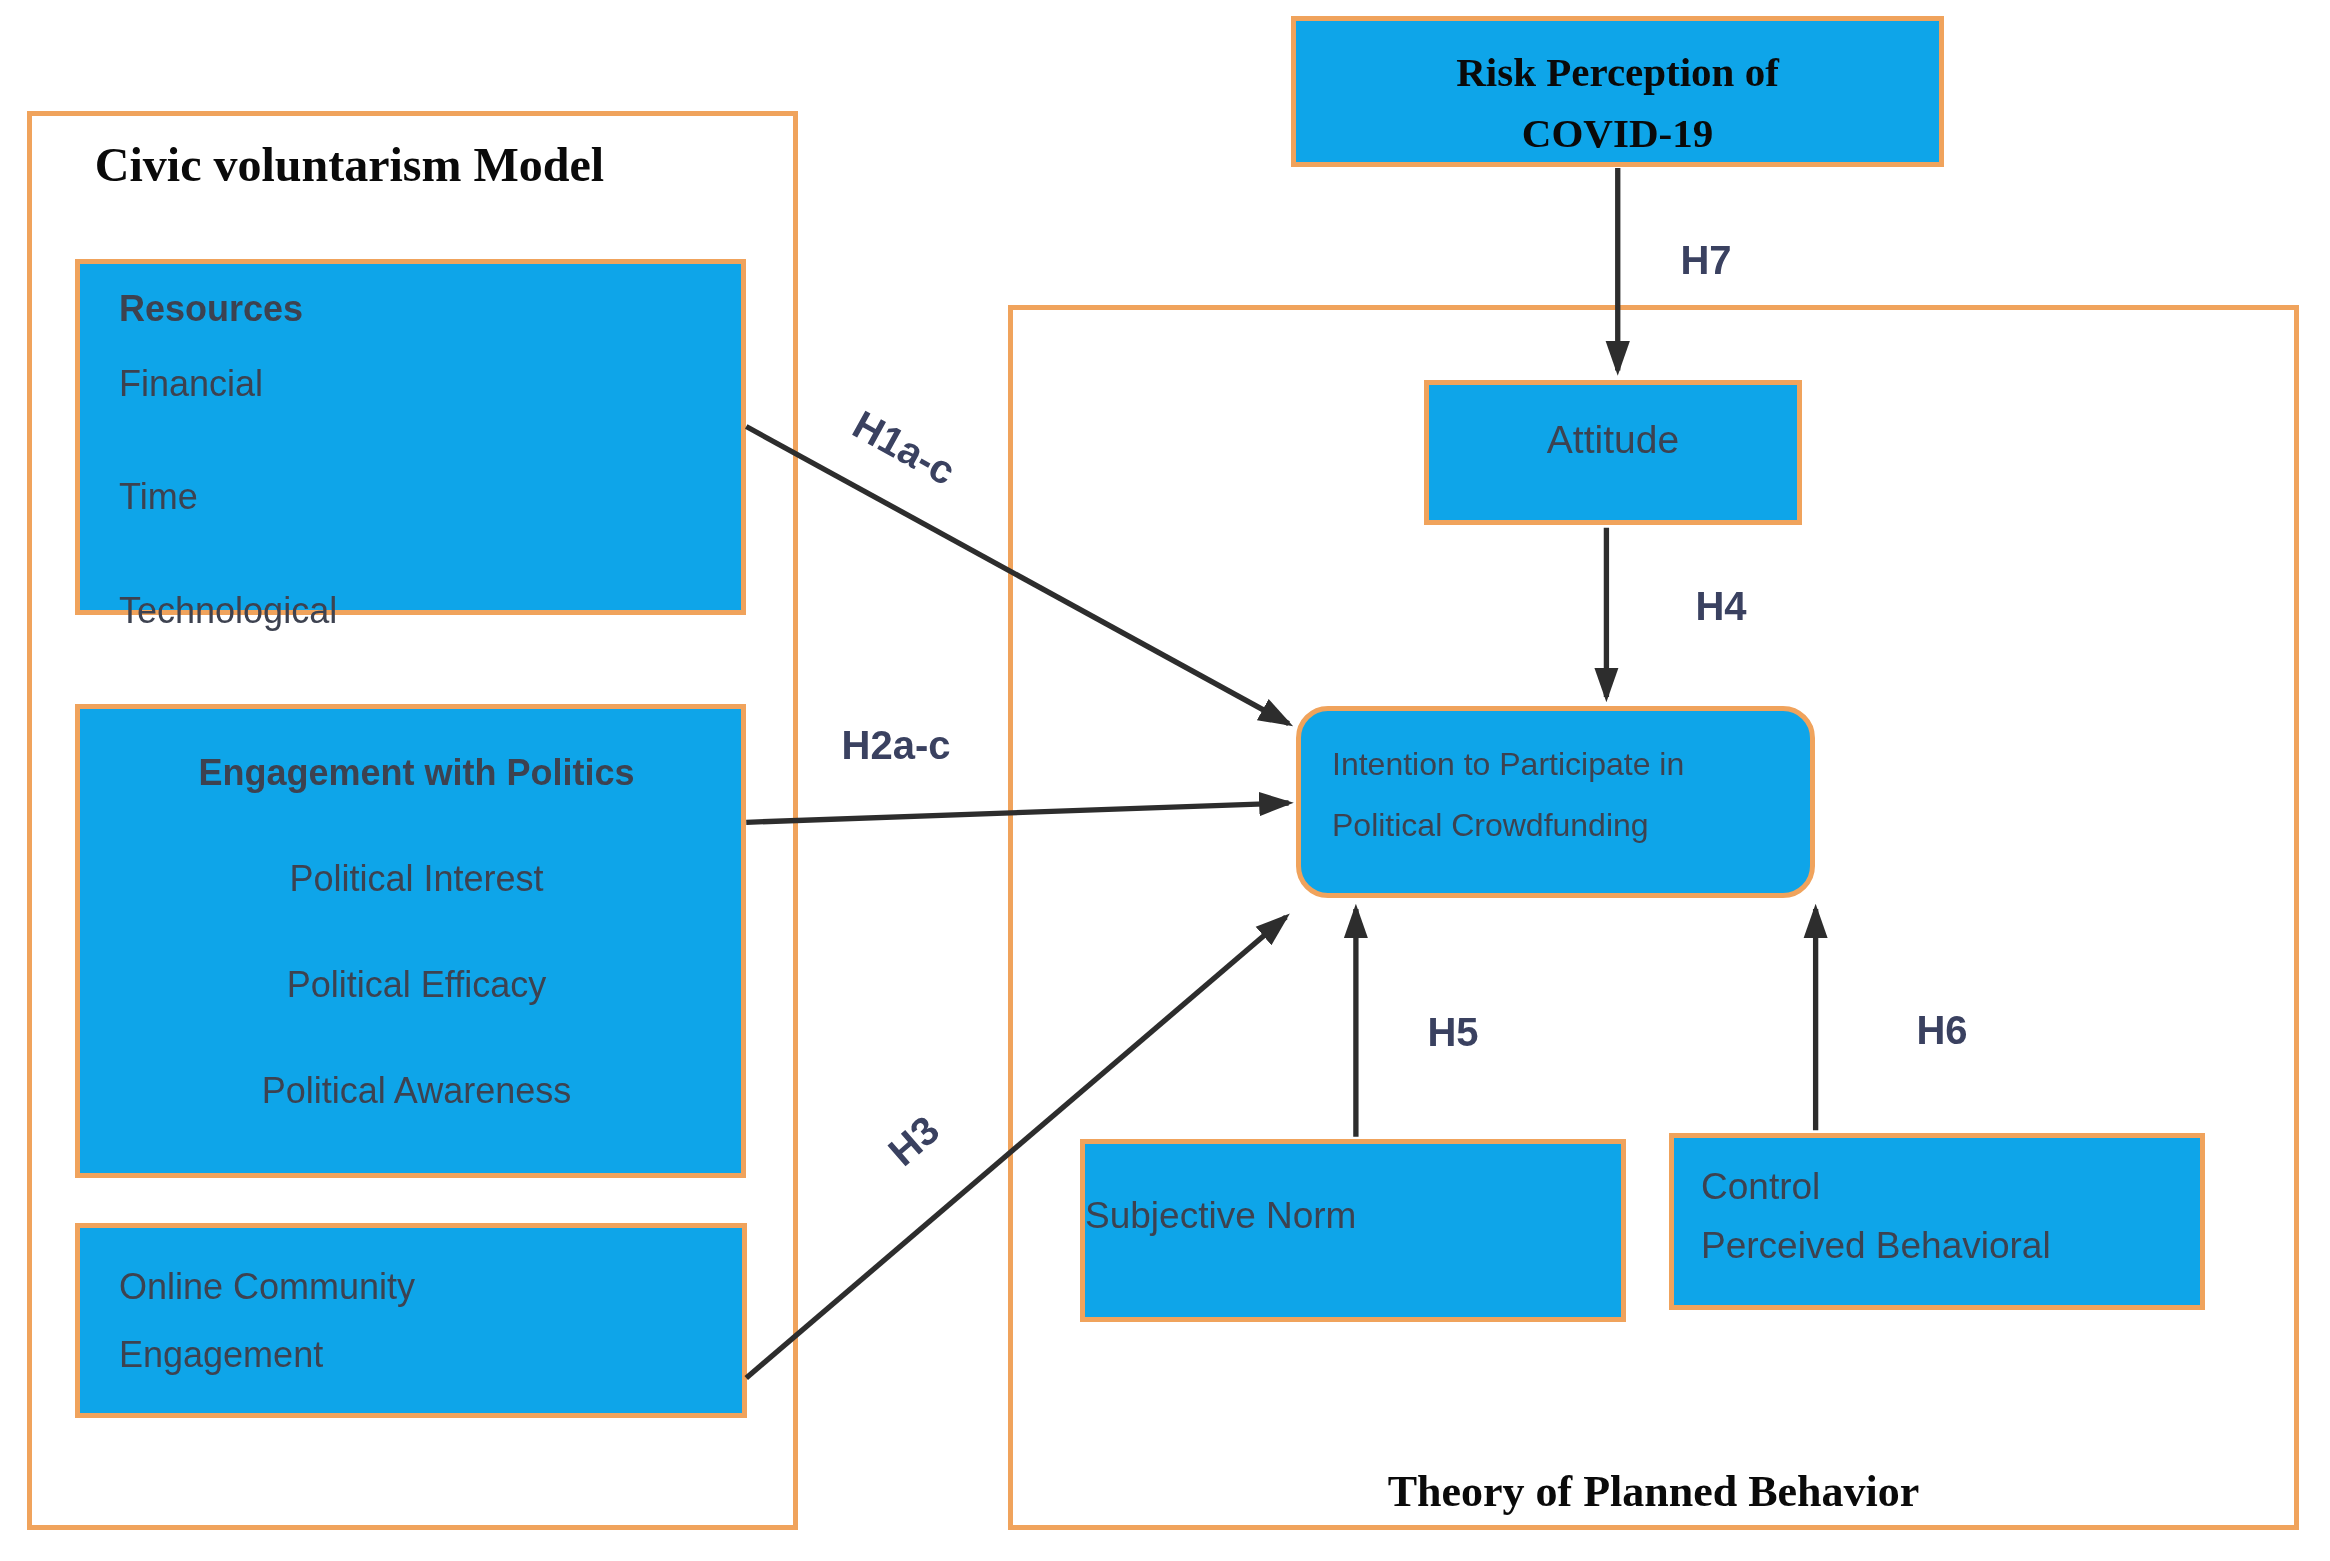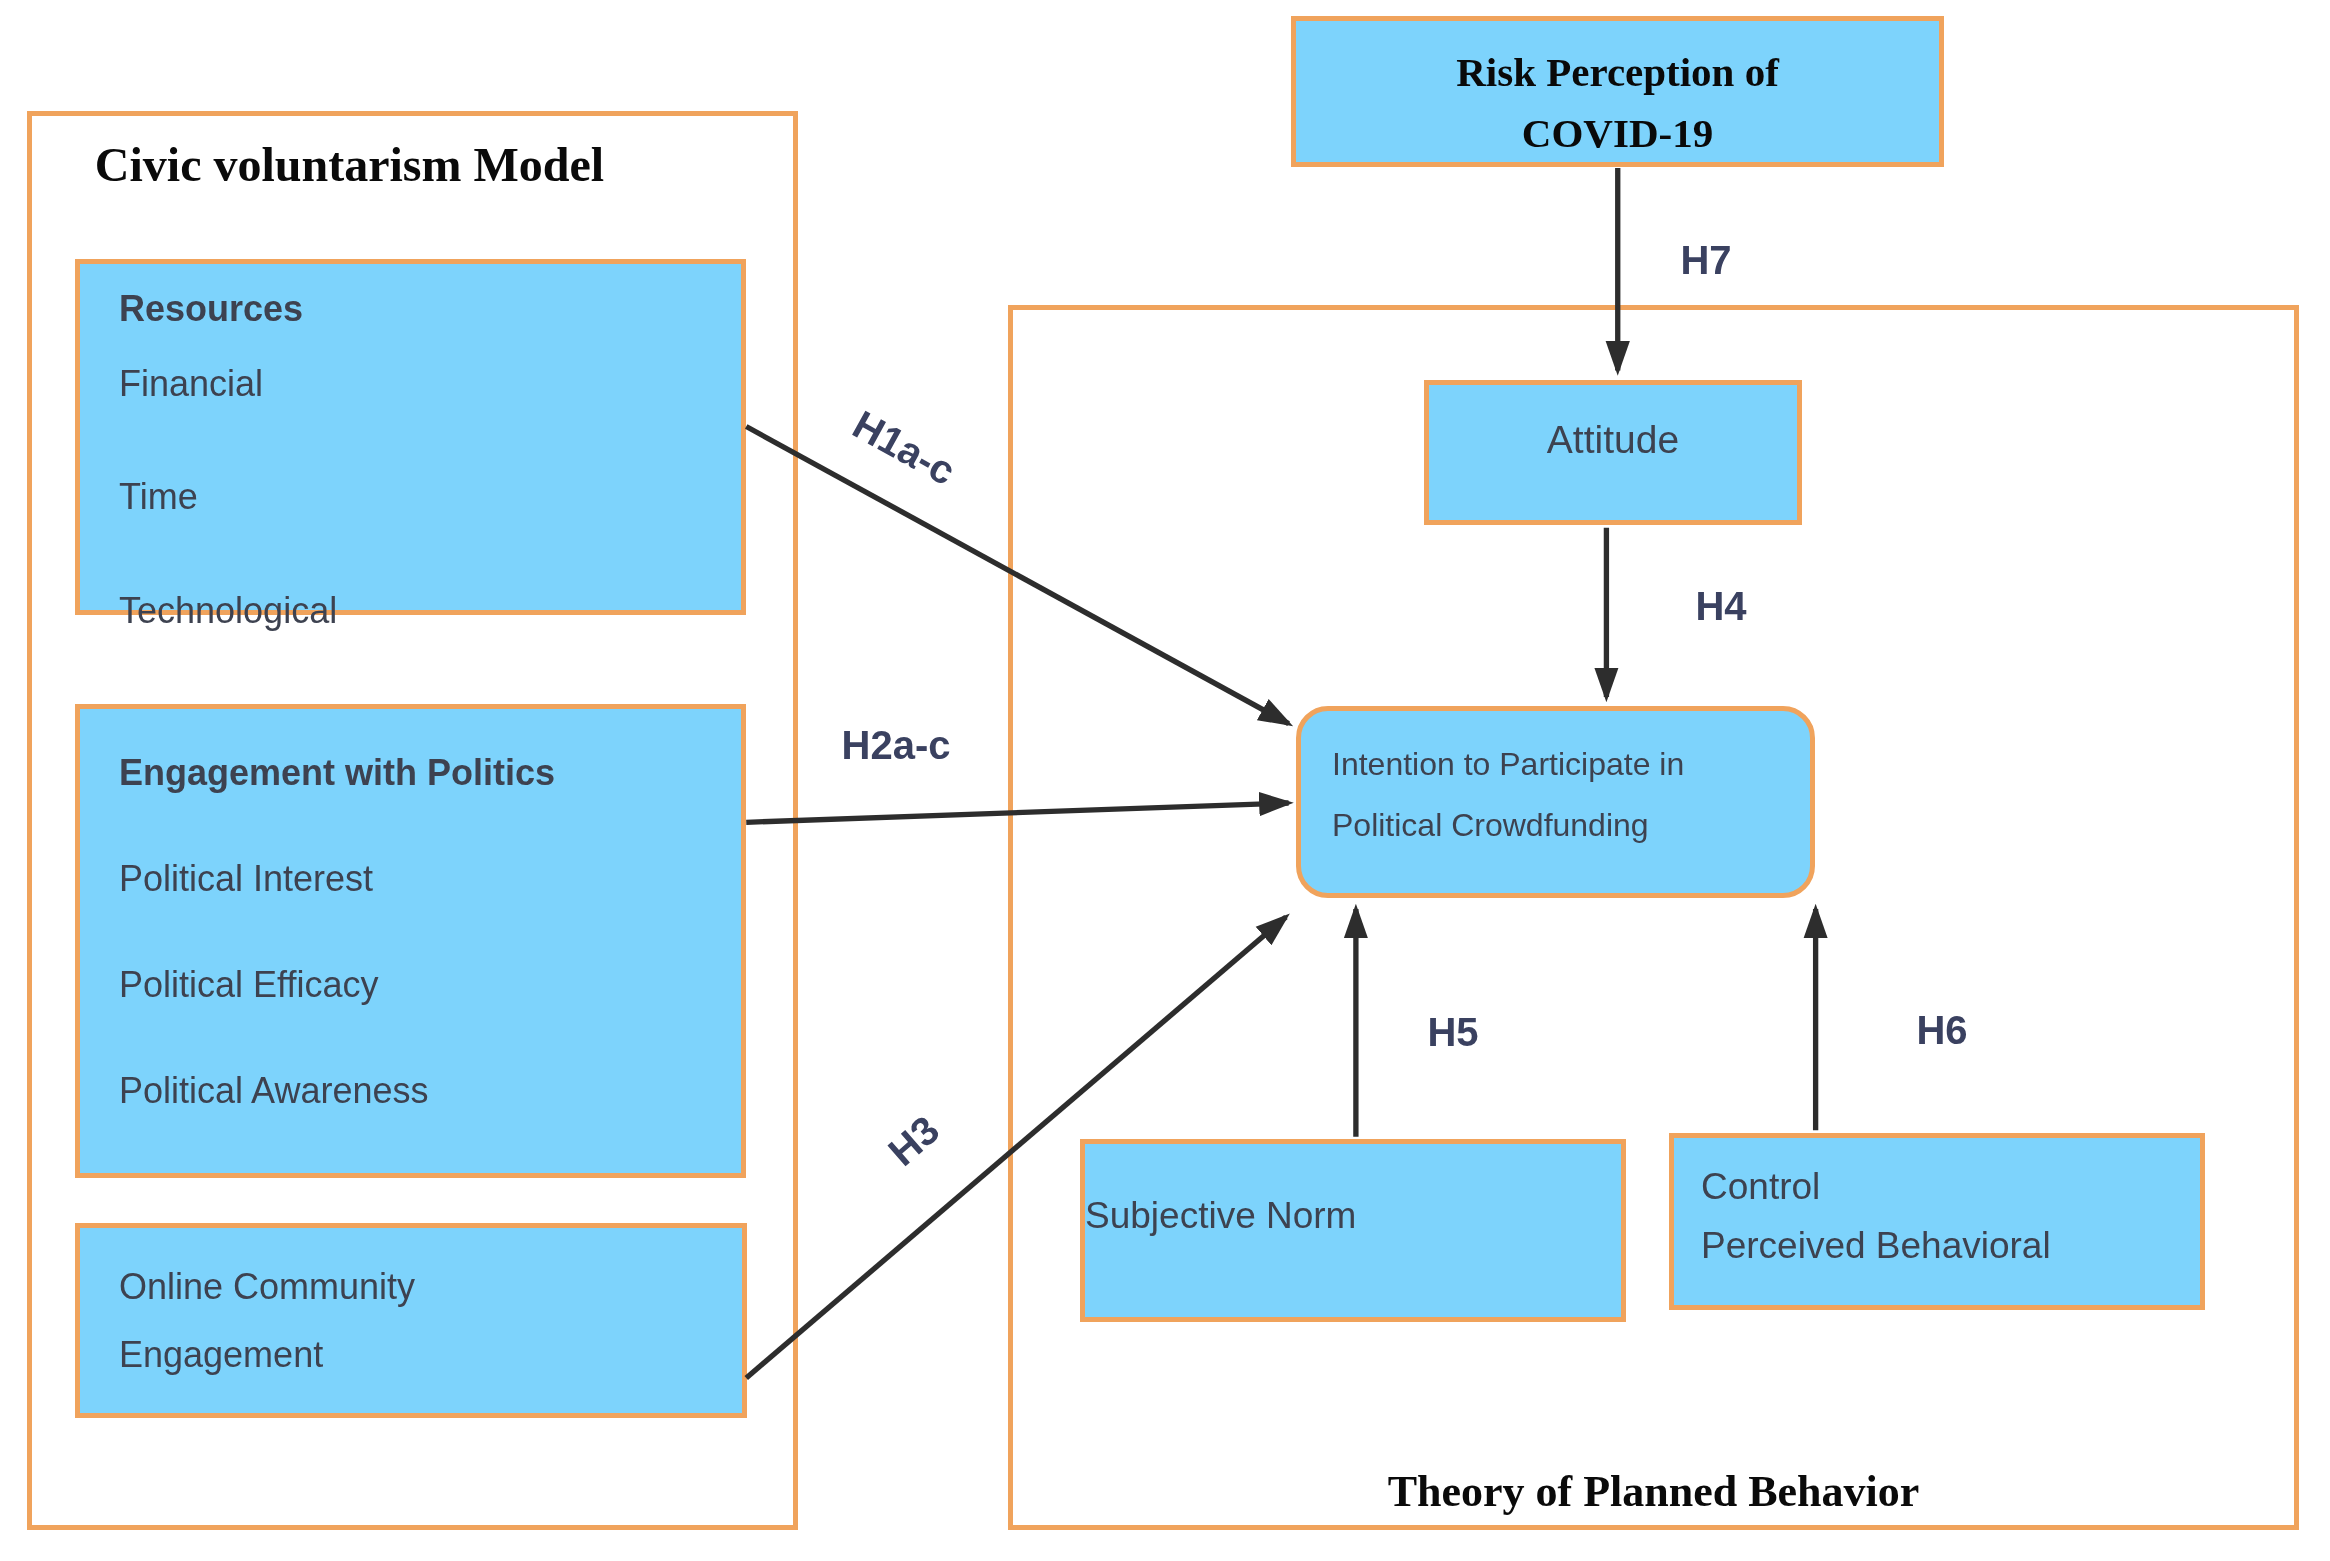--- a/index.html
+++ b/index.html
@@ -8,21 +8,21 @@
     width: 2330px;
     height: 1562px;
     background: #ffffff;
     font-family: "Liberation Sans", sans-serif;
     overflow: hidden;
   }
   .obox {
     position: absolute;
     box-sizing: border-box;
     border: 5.3px solid #f0a35c;
-    background: #7dd3fc;
+    background: #0ea5e9;
   }
   .outer { background: #ffffff; }
   .serif-title {
     position: absolute;
     font-family: "Liberation Serif", serif;
     font-weight: bold;
     color: #0a0a0a;
     text-align: center;
     white-space: nowrap;
   }
@@ -45,21 +45,21 @@
     pointer-events: none;
   }
   
   .civic-outer { left: 27px; top: 111px; width: 771px; height: 1419px; }
   .civic-title { left: 27px; top: 137px; width: 645px; font-size: 48px; }
   .resources-box { left: 75px; top: 259px; width: 671px; height: 356px; padding: 20px 27px 0 39px; font-size: 36px; }
   .resources-box .heading { margin-top: 4px; }
   .resources-box .item1 { margin-top: 33px; }
   .resources-box .item2 { margin-top: 71px; }
   .resources-box .item3 { margin-top: 72px; }
-  .engagement-box { left: 75px; top: 704px; width: 671px; height: 474px; padding: 0 27px 0 39px; font-size: 36px; }
+  .engagement-box { left: 75px; top: 704px; width: 671px; height: 474px; padding: 0 27px 0 39px; font-size: 36px; text-align: center; }
   .engagement-box .heading { margin-top: 43px; }
   .engagement-box .item { margin-top: 64px; }
   .online-box { left: 75px; top: 1223px; width: 672px; height: 195px; padding: 25px 27px 0 39px; font-size: 36px; line-height: 68px; }
   .risk-box { left: 1291px; top: 16px; width: 653px; height: 151px; }
   .risk-box .line { position: relative; font-family: "Liberation Serif", serif; font-weight: bold; color: #0a0a0a; text-align: center; font-size: 41px; line-height: 61px; }
   .risk-box .pad { padding-top: 21.3px; }
   .tpb-outer { left: 1008px; top: 305px; width: 1291px; height: 1225px; }
   .tpb-title { left: 1008px; top: 1466px; width: 1291px; font-size: 44px; }
   .attitude-box { left: 1424px; top: 380px; width: 378px; height: 145px; font-size: 39px; text-align: center; padding-top: 33px; }
   .intention-box { left: 1296px; top: 706px; width: 519px; height: 192px; font-size: 32px; padding: 22.7px 13.3px 0 31px; line-height: 61px; border-radius: 32px; }

